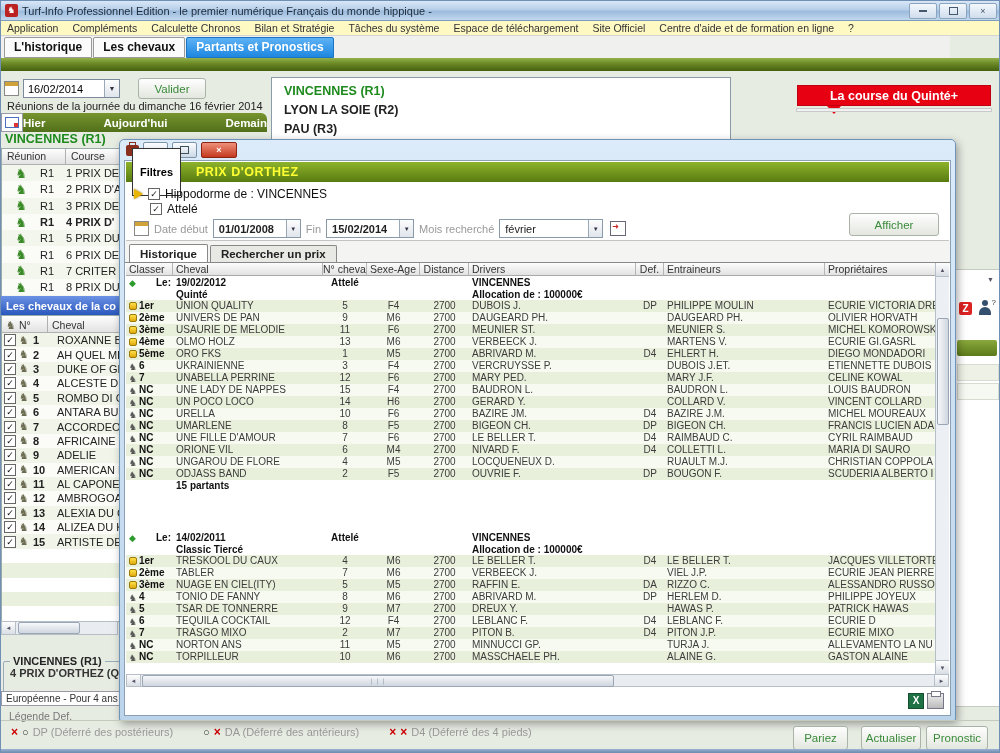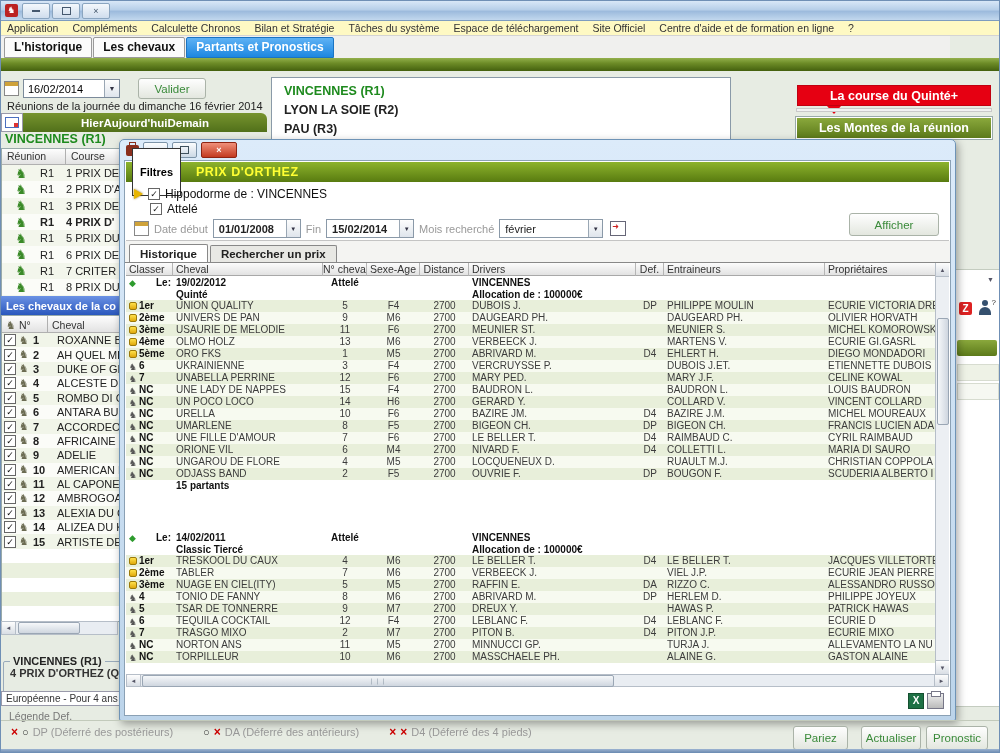--- a/index.html
+++ b/index.html
@@ -39,21 +39,21 @@
     background:linear-gradient(180deg,#fdfdfd,#dfe5ec);font-size:7px;color:#334;display:flex;align-items:center;justify-content:center;}
   .btn{border:1px solid #aab3a8;border-radius:3px;background:linear-gradient(180deg,#fefefe,#e3e7df);
     color:#3a8a3a;font-size:11.5px;text-align:center;display:flex;align-items:center;justify-content:center;}
   .valider{width:66px;height:19px;margin-left:14px;}
   .reunions-line{position:absolute;left:6px;top:99px;font-size:11px;color:#222;}
   .navbar{position:absolute;left:0;top:112px;width:266px;height:19px;display:flex;}
   .nav-ico{width:22px;height:19px;background:#fff;border:1px solid #99a;box-sizing:border-box;position:relative;}
   .nav-ico:before{content:"";position:absolute;left:3px;top:3px;right:3px;bottom:3px;border:1px solid #4a6fbf;}
   .nav-ico:after{content:"";position:absolute;right:4px;bottom:4px;width:4px;height:4px;background:#d33;}
   .nav-items{flex:1;background:linear-gradient(180deg,#77942e,#51701a);border-radius:0 6px 0 0;
-    display:flex;justify-content:center;align-items:center;}
+    display:flex;justify-content:space-between;align-items:center;}
   .nav-item{color:#fff;font-weight:bold;font-size:11.5px;}
   .reunion-title{position:absolute;left:4px;top:131px;font-size:12.5px;font-weight:bold;color:#1e8a1e;}
   
   .course-table{position:absolute;left:0;top:147px;width:266px;background:#fff;border:1px solid #9aa;box-sizing:border-box;}
   .c-head{display:grid;grid-template-columns:64px 1fr;height:16px;}
   .c-head div{background:linear-gradient(180deg,#fdfdfd,#e2e2e2);border-right:1px solid #b0b0b0;border-bottom:1px solid #b0b0b0;
     font-size:10.5px;color:#333;padding:1px 0 0 5px;}
   .course-row{display:grid;grid-template-columns:38px 26px 1fr;height:16.3px;align-items:center;background:#fbfcf8;}
   .course-row:nth-child(odd){background:#f3f6ec;}
   .h-ico{color:#3a8a28;font-size:13px;line-height:13px;text-align:center;}
@@ -190,20 +190,21 @@
   .pronostic{position:absolute;left:925px;top:725px;width:60px;height:22px;}
   .frame-bottom{position:absolute;left:0;top:748px;width:1000px;height:5px;background:linear-gradient(180deg,#9cb4d2,#5c7ba3);}
 </style>
 </head>
 <body>
 
 <div class="screen">
 
   <div class="titlebar">
     <div class="appico">♞</div>
+    <div class="titletext">Turf-Info Professionnel Edition - le premier numérique Français du monde hippique -</div>
     <div class="winbtns">
       <div class="wbtn">
           <span class="bar"></span>
         </div>
       <div class="wbtn">
           <span class="box"></span>
         </div>
       <div class="wbtn">×</div>
     </div>
   </div>
@@ -442,21 +443,20 @@
 
   <div class="center-panel" id="meetings">
       <div class="meeting green">VINCENNES (R1)</div>
       <div class="meeting">LYON LA SOIE (R2)</div>
       <div class="meeting">PAU (R3)</div>
     </div>
 
   <div class="banner-red">La course du Quinté+</div>
   <div class="red-tri"></div>
   <div class="banner-bar"></div>
-  <div class="banner-olive">Les Montes de la réunion</div>
 
   <div class="sliver">
     <span class="caret">▼</span>
     <div class="zbadge">Z</div>
     <div class="person">
         <span class="head"></span>
         <span class="bod"></span>
         <span class="q">?</span>
       </div>
     <div class="gbar"></div>

